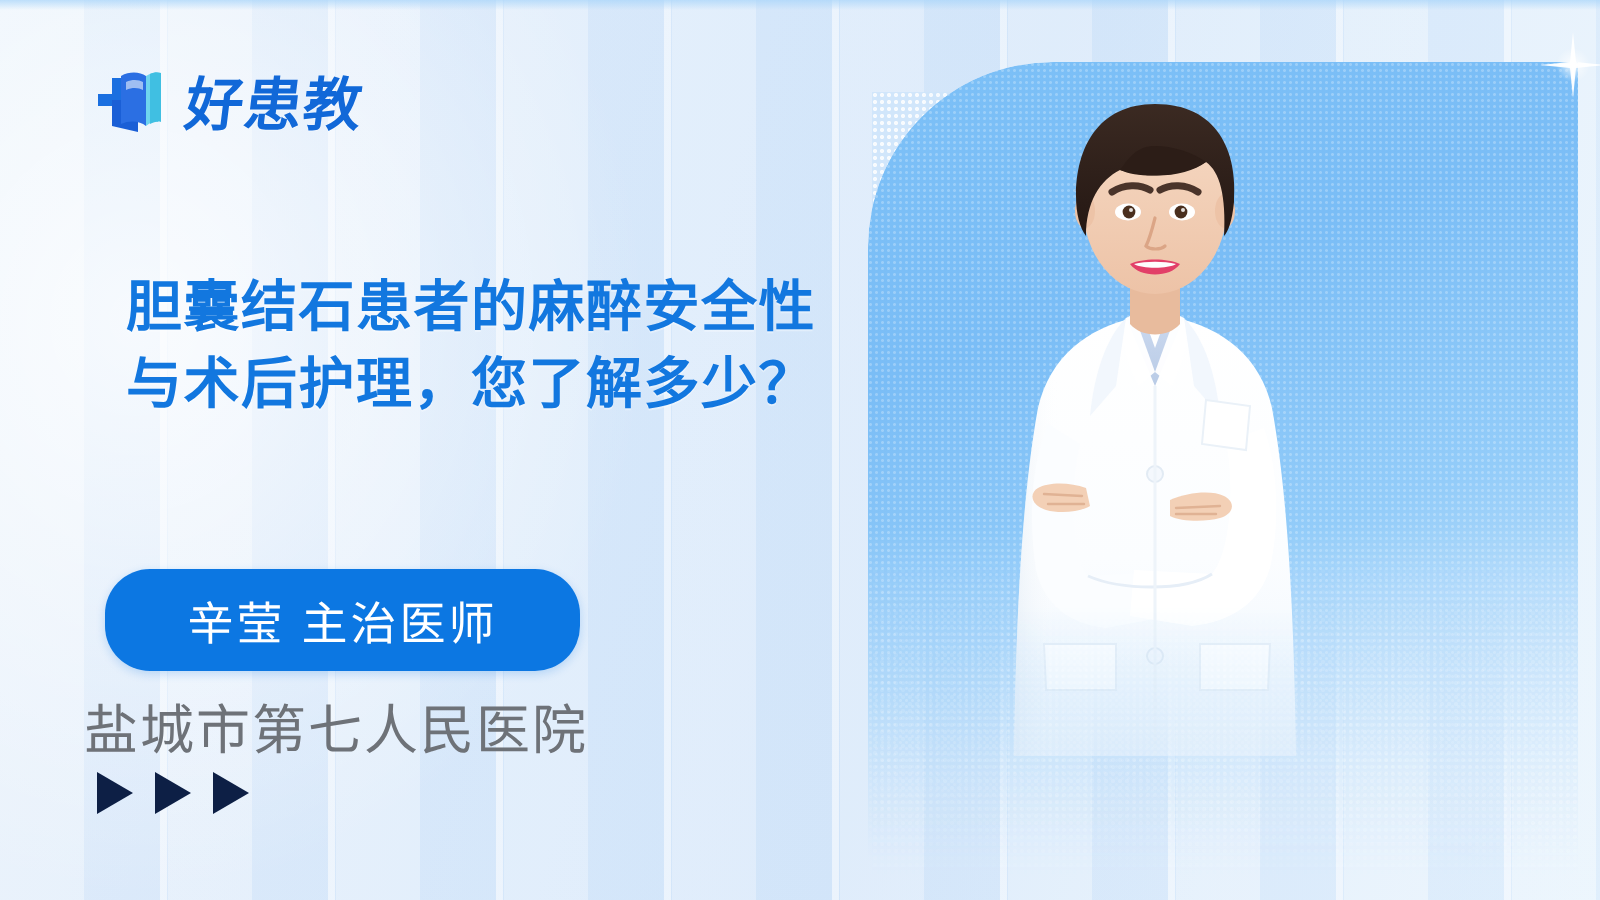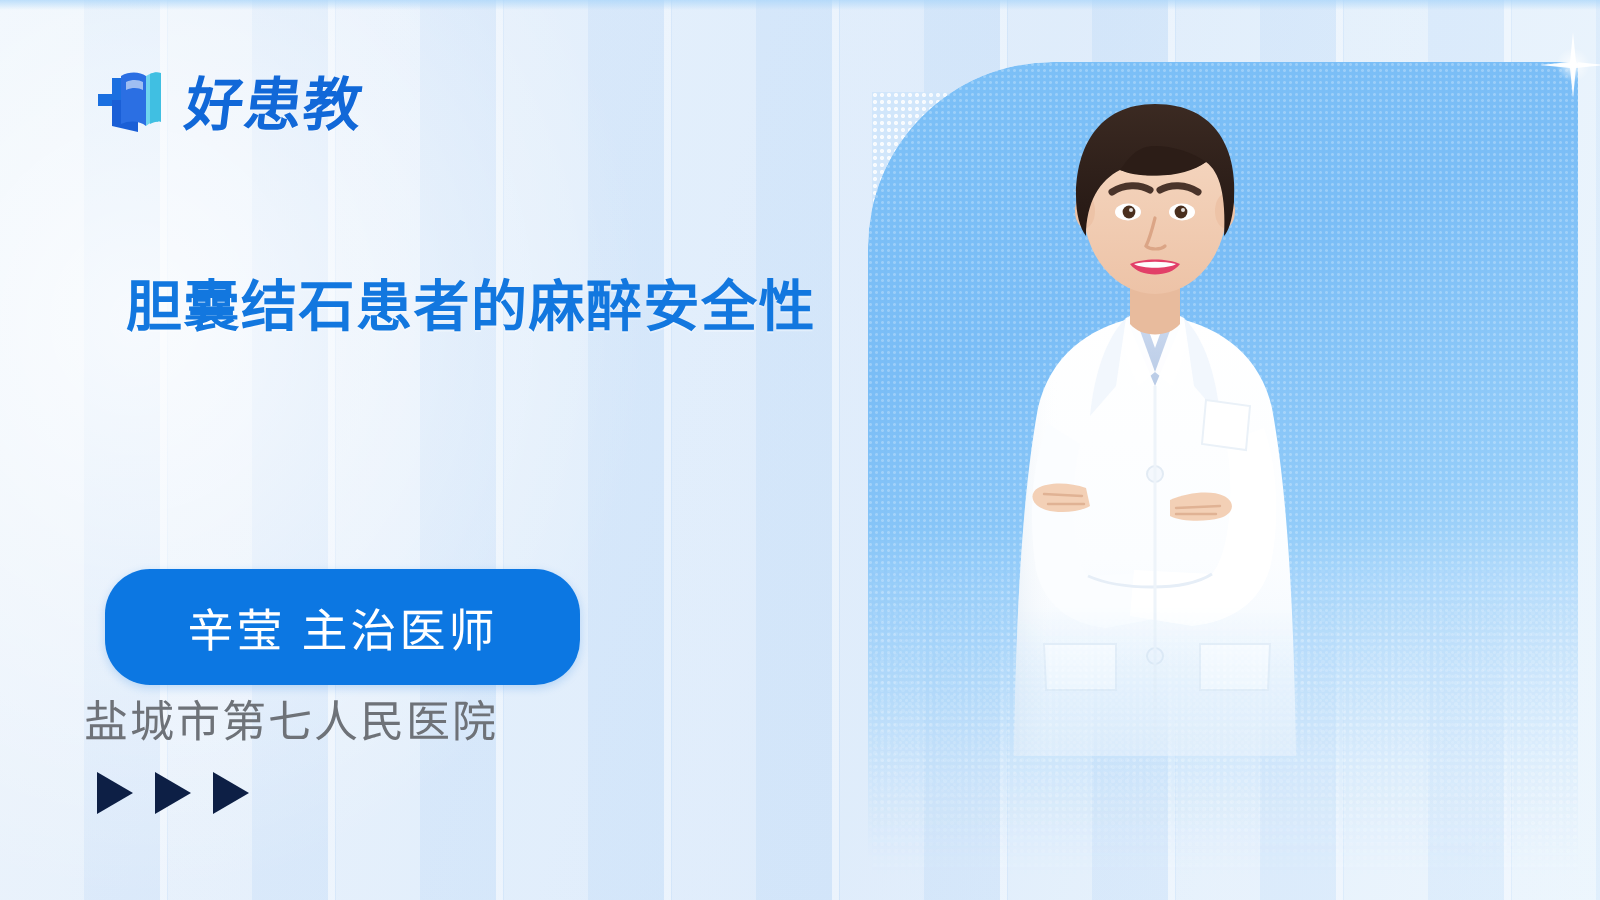--- a/index.html
+++ b/index.html
@@ -109,37 +109,37 @@
     letter-spacing:1.5px;
     font-family:"Liberation Sans","DejaVu Sans",sans-serif;
     text-shadow:0 2px 0 rgba(255,255,255,.35);
     margin-left:48px;
   }
   .headline .l2{ display:block; }
 
   
   .badge{
     position:absolute; left:105px; top:569px;
-    min-width:475px; height:116px;
+    min-width:475px; height:102px;
     border-radius:45px;
     background:#0c77e2;
     display:flex; align-items:center; justify-content:center;
     padding:0 42px;
     box-shadow:0 3px 10px rgba(12,119,226,.22);
   }
   .badge-text{
     color:#ffffff; font-size:46px; font-weight:400; letter-spacing:3px;
     font-family:"Liberation Sans","DejaVu Sans",sans-serif;
     white-space:nowrap;
   }
 
   
   .hospital{
     position:absolute; left:84px; top:686px;
-    color:#6e7278; font-size:44px; font-weight:400; letter-spacing:2px;
+    color:#6e7278; font-size:54px; font-weight:400; letter-spacing:2px;
     font-family:"Liberation Sans","DejaVu Sans",sans-serif;
   }
 
   
   .arrows{ position:absolute; left:94px; top:770px; display:flex; gap:16px; }
   .arrow{ width:42px; height:46px; }
 
   
   .doctor{
     position:absolute; left:920px; top:56px; width:470px; height:810px;
@@ -300,20 +300,21 @@
       <path d="M58 16 C 62 13, 67 12, 70 13 L 70 62 C 67 61, 62 62, 58 66 Z" fill="#6fd5ef"></path>
       <path d="M62 14 C 66 12, 70 12, 73 13 L 73 62 C 70 61, 66 62, 62 64 Z" fill="#40bfe2"></path>
 
       <path d="M38 22 C 45 19, 51 20, 55 22 L 55 30 C 51 28, 45 27, 38 30 Z" fill="#ffffff" opacity=".55"></path>
     </svg>
     <div class="logo-text">好患教</div>
   </div>
 
   <h1 class="headline">
     <span class="l1">胆囊结石患者的麻醉安全性</span>
+    <span class="l2">与术后护理，您了解多少？</span>
   </h1>
 
   <div class="badge">
     <span class="badge-text">辛莹 主治医师</span>
   </div>
 
   <div class="hospital">盐城市第七人民医院</div>
 
   <div class="arrows">
     <svg class="arrow" viewBox="0 0 42 46">

